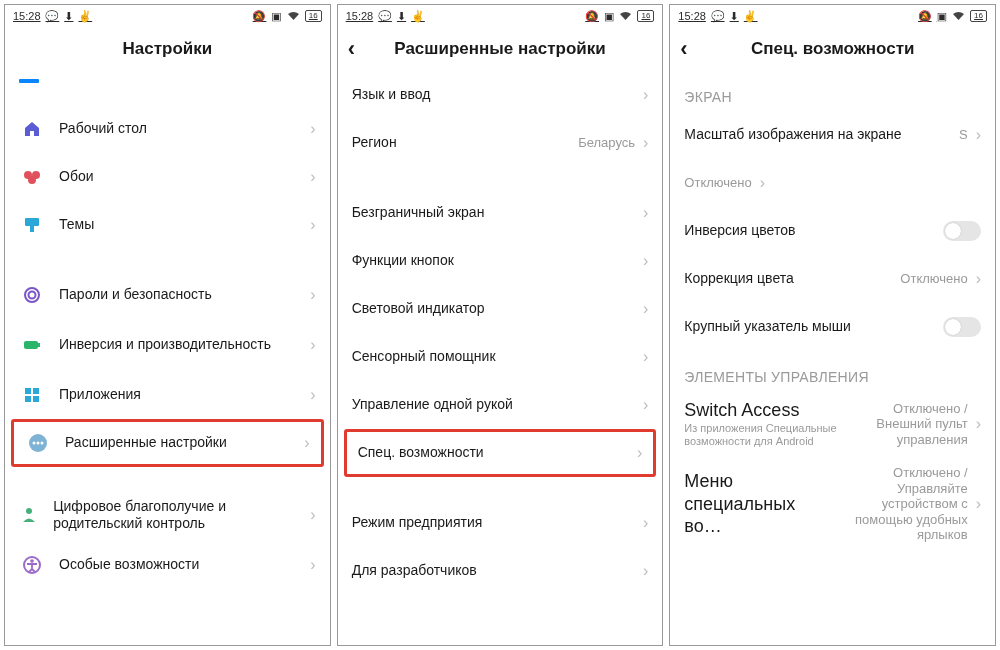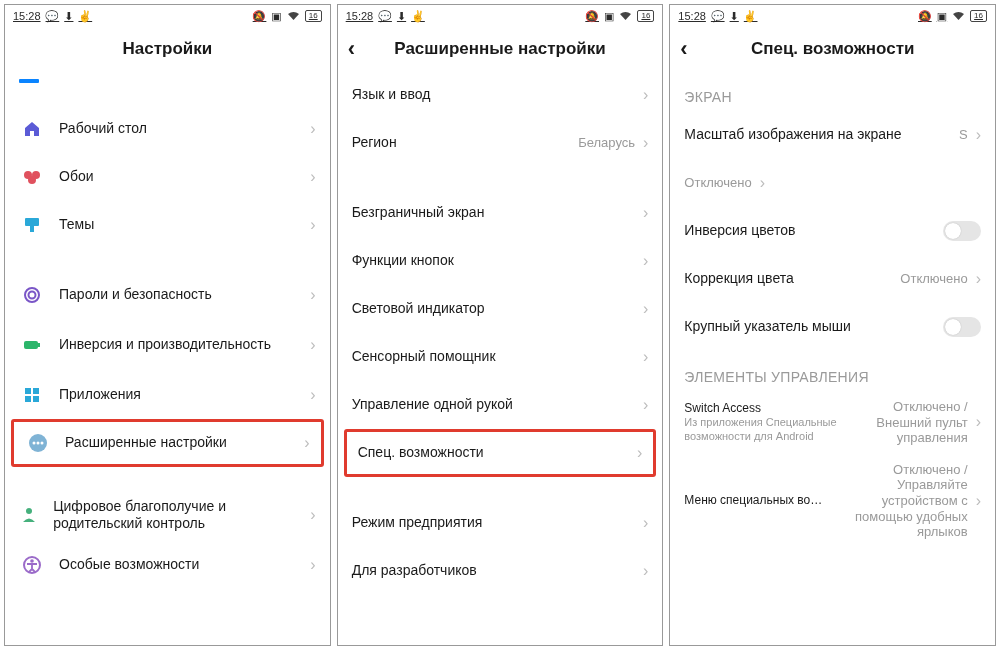--- a/index.html
+++ b/index.html
@@ -74,21 +74,21 @@
     background:#fff; border-radius:50%; box-shadow:0 0 1px rgba(0,0,0,.3);
   }
   .switch.on { background:#0a84ff; }
   .switch.on::after{ left:auto; right:2px; }
   .hl-switch {
     border:3px solid #e03b2e; padding:3px 4px; border-radius:4px;
     display:inline-flex;
   }
   .sub { font-size:11px; color:#9a9a9a; line-height:1.25; }
   .row.multi { height:auto; padding-top:8px; padding-bottom:8px; align-items:center;}
-  .row.multi .label .title { font-size:12px; color:#1a1a1a; }
+  .row.multi .label .title { font-size:18px; color:#1a1a1a; }
   svg { display:block; }
 </style>
 </head>
 <body>
 
 <div class="phone">
   <div class="status">
     <div class="left">
       <span>15:28</span>
       <span class="ic">💬</span>

